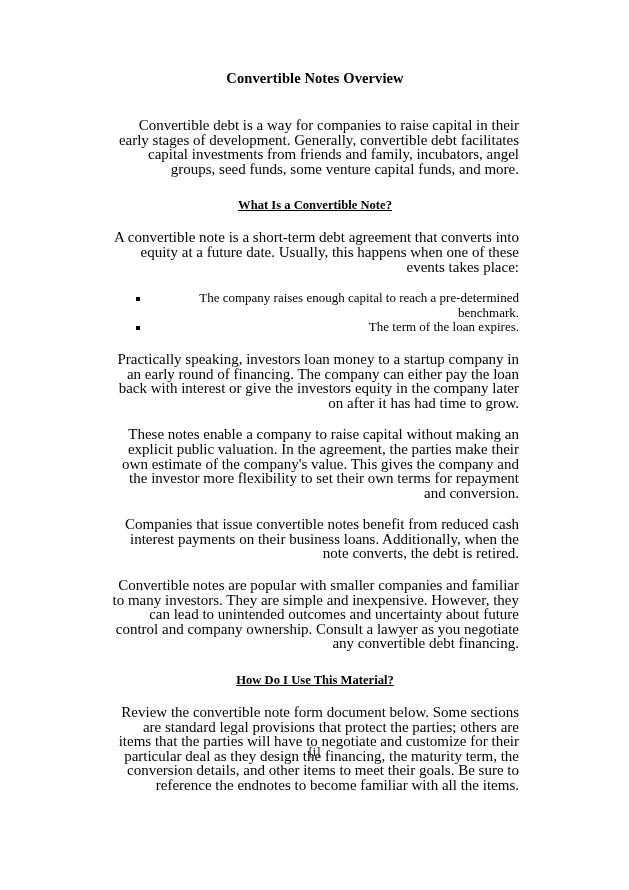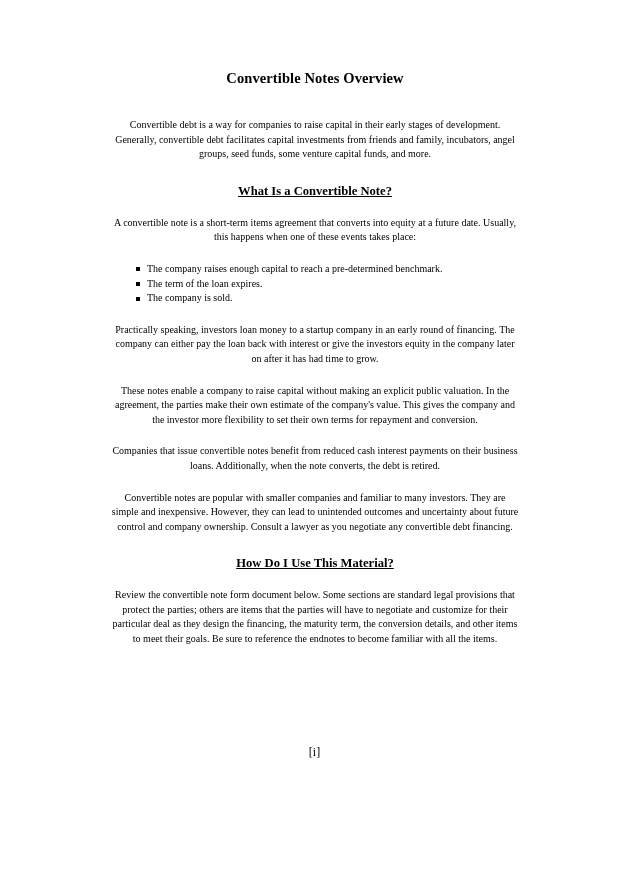--- a/index.html
+++ b/index.html
@@ -37,40 +37,41 @@
   }
   .section-heading {
     font-size: 12.6px;
     font-weight: bold;
     text-align: center;
     margin: 22px 0 17px 0;
     line-height: 15px;
     text-decoration: underline;
   }
   p.para {
-    font-size: 10px;
+    font-size: 15px;
     line-height: 14.6px;
     margin: 0 0 17px 0;
-    text-align: center;
+    text-align: right;
     hyphens: none;
   }
   p.para:last-child {
     margin-bottom: 16px;
   }
   ul.bullets {
     list-style: none;
     margin: 0 0 17px 0;
     padding: 0;
   }
   ul.bullets li {
     position: relative;
-    font-size: 10px;
+    font-size: 13px;
     line-height: 14.6px;
     padding-left: 36px;
     margin: 0;
+    text-align: right;
   }
   ul.bullets li .sq {
     position: absolute;
     left: 25px;
     top: 5.5px;
     width: 4px;
     height: 4px;
     background: #000000;
     display: block;
   }
@@ -89,34 +90,30 @@
 
 <div class="page">
   <div class="content">
 
     <h1 class="doc-title">Convertible Notes Overview</h1>
 
     <p class="para">Convertible debt is a way for companies to raise capital in their early stages of development. Generally, convertible debt facilitates capital investments from friends and family, incubators, angel groups, seed funds, some venture capital funds, and more.</p>
 
     <h2 class="section-heading">What Is a Convertible Note?</h2>
 
-    <p class="para">A convertible note is a short-term items agreement that converts into equity at a future date. Usually, this happens when one of these events takes place:</p>
+    <p class="para">A convertible note is a short-term debt agreement that converts into equity at a future date. Usually, this happens when one of these events takes place:</p>
 
     <ul class="bullets">
       <li>
         <span class="sq"></span>
         <span>The company raises enough capital to reach a pre-determined benchmark.</span>
       </li>
       <li>
         <span class="sq"></span>
         <span>The term of the loan expires.</span>
-      </li>
-      <li>
-        <span class="sq"></span>
-        <span>The company is sold.</span>
       </li>
     </ul>
 
     <p class="para">Practically speaking, investors loan money to a startup company in an early round of financing. The company can either pay the loan back with interest or give the investors equity in the company later on after it has had time to grow.</p>
 
     <p class="para">These notes enable a company to raise capital without making an explicit public valuation. In the agreement, the parties make their own estimate of the company's value. This gives the company and the investor more flexibility to set their own terms for repayment and conversion.</p>
 
     <p class="para">Companies that issue convertible notes benefit from reduced cash interest payments on their business loans. Additionally, when the note converts, the debt is retired.</p>
 
     <p class="para">Convertible notes are popular with smaller companies and familiar to many investors. They are simple and inexpensive. However, they can lead to unintended outcomes and uncertainty about future control and company ownership. Consult a lawyer as you negotiate any convertible debt financing.</p>

